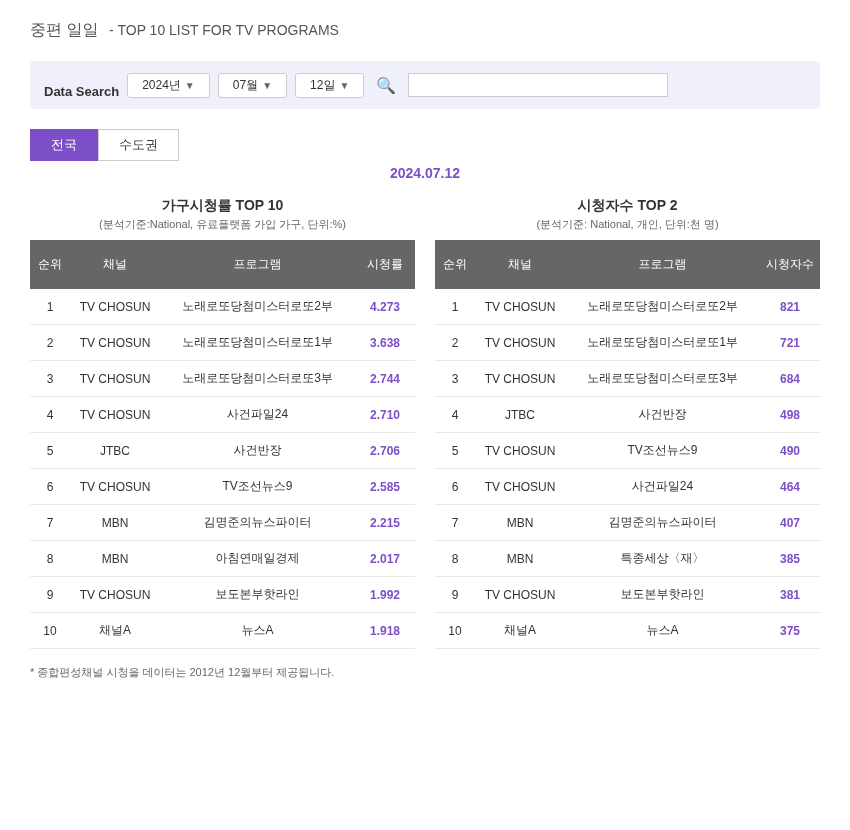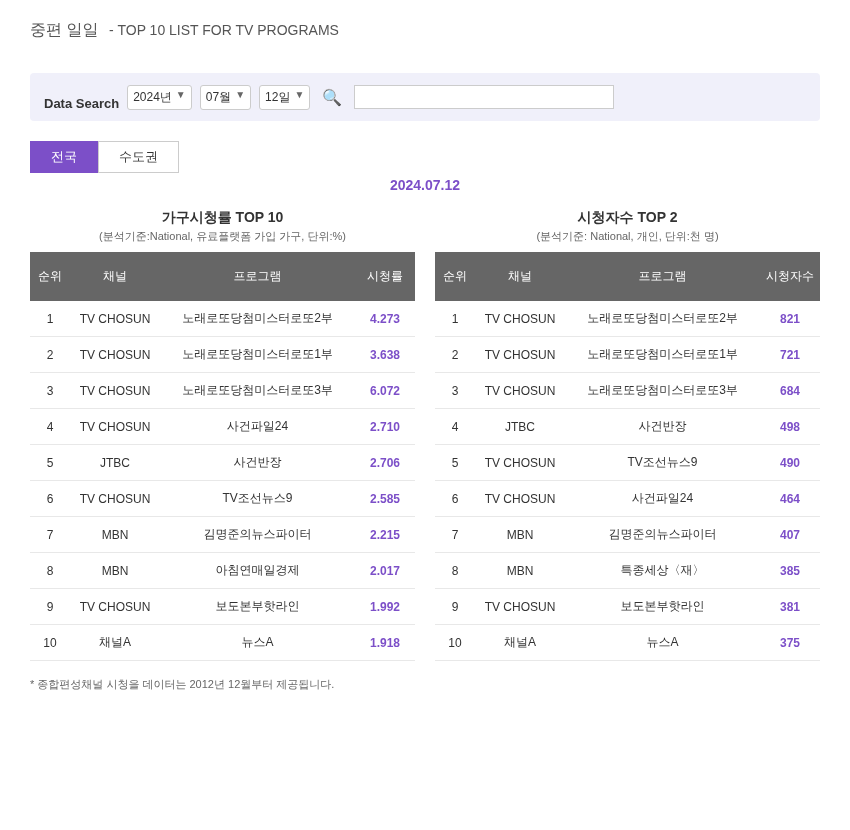--- a/index.html
+++ b/index.html
@@ -1,22 +1,22 @@
 <!DOCTYPE html>
 <html><head>
   <meta charset="utf-8">
   <style>
     * { box-sizing: border-box; margin: 0; padding: 0; }
     body { font-family: 'Malgun Gothic', '맑은 고딕', Arial, sans-serif; background: #fff; color: #333; font-size: 13px; }
     .page { width: 850px; min-height: 830px; padding: 20px 30px; }
-    .page-title { font-size: 16px; font-weight: bold; margin-bottom: 32px; color: #222; }
+    .page-title { font-size: 16px; font-weight: bold; margin-bottom: 20px; color: #222; }
     .page-title span { font-weight: normal; color: #555; }
     .search-bar { display: flex; align-items: center; gap: 8px; margin-bottom: 20px; padding: 10px 14px; background: #f0f0fa; border-radius: 4px; }
     .search-label { font-size: 13px; font-weight: bold; color: #333; margin-top: 13px; }
-    .dropdown { display: inline-flex; border: 1px solid #ccc; background: #fff; padding: 3px 5px; border-radius: 3px; font-size: 12px; cursor: pointer; gap: 4px; }
+    .dropdown { display: inline-flex; align-items: center; border: 1px solid #ccc; background: #fff; padding: 3px 14px; border-radius: 3px; font-size: 12px; cursor: pointer; gap: 4px; }
     .dropdown-arrow { font-size: 10px; color: #666; }
     .search-icon-btn { background: none; border: none; cursor: pointer; font-size: 16px; color: #555; padding: 2px 4px; }
     .search-input { flex: 1; border: 1px solid #ccc; padding: 4px 8px; font-size: 12px; max-width: 260px; }
     .filter-buttons { display: flex; justify-content: flex-start; gap: 0; margin-bottom: 4px; }
     .filter-btn { padding: 6px 20px; font-size: 13px; cursor: pointer; border: 1px solid #ccc; background: #fff; color: #333; }
     .filter-btn.active { background: #7c4fc8; color: #fff; border-color: #7c4fc8; }
     .date-display { text-align: center; color: #7c4fc8; font-size: 14px; font-weight: bold; margin-bottom: 16px; }
     .tables-container { display: flex; gap: 20px; justify-content: center; }
     .table-section { flex: 1; }
     .table-title { text-align: center; font-size: 14px; font-weight: bold; color: #333; margin-bottom: 2px; }
@@ -89,21 +89,21 @@
             <tr>
       <td>2</td>
       <td>TV CHOSUN</td>
       <td class="program">노래로또당첨미스터로또1부</td>
       <td class="rating">3.638</td>
     </tr>
             <tr>
       <td>3</td>
       <td>TV CHOSUN</td>
       <td class="program">노래로또당첨미스터로또3부</td>
-      <td class="rating">6.072</td>
+      <td class="rating">2.744</td>
     </tr>
             <tr>
       <td>4</td>
       <td>TV CHOSUN</td>
       <td class="program">사건파일24</td>
       <td class="rating">2.710</td>
     </tr>
             <tr>
       <td>5</td>
       <td>JTBC</td>

